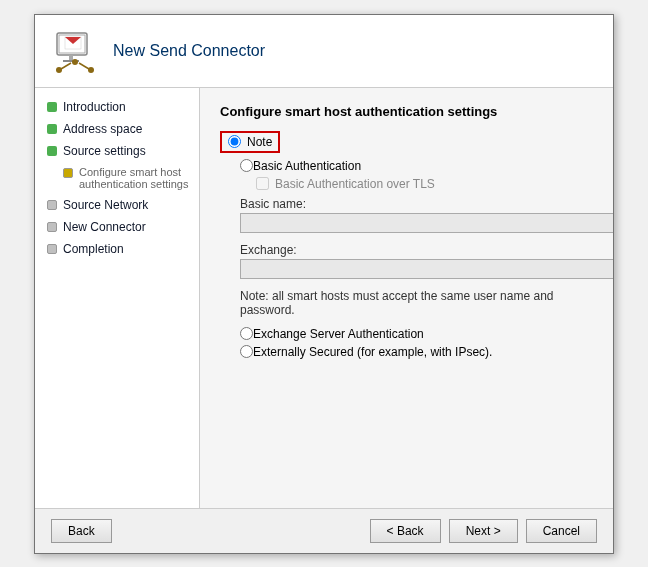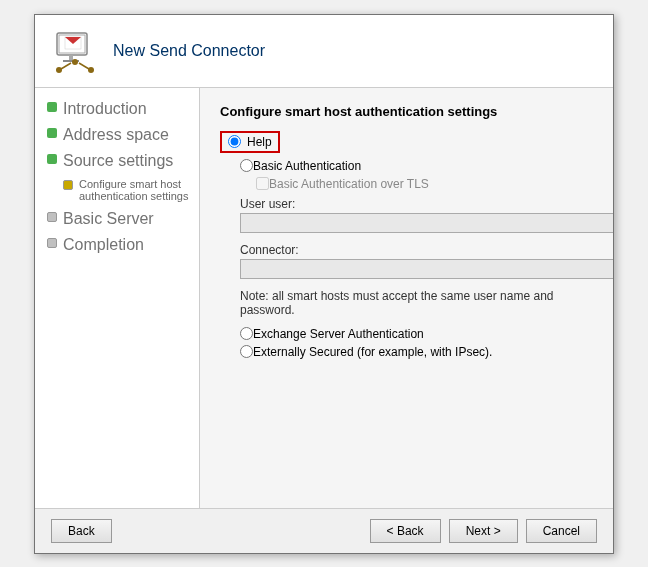--- a/index.html
+++ b/index.html
@@ -58,22 +58,22 @@
       border-right: 1px solid #ccc;
       padding: 8px 0;
       flex-shrink: 0;
     }
     .sidebar-item {
       padding: 4px 8px 4px 12px;
       cursor: pointer;
       display: flex;
       align-items: flex-start;
       gap: 6px;
-      color: #737373;
-      font-size: 16px;
+      color: #0f172a;
+      font-size: 12px;
     }
     .sidebar-item.sub {
       padding-left: 28px;
     }
     .sidebar-indicator {
       width: 10px;
       height: 10px;
       border-radius: 2px;
       flex-shrink: 0;
       margin-top: 2px;
@@ -117,20 +117,21 @@
       margin-bottom: 4px;
       display: flex;
       align-items: center;
       gap: 0;
     }
     .checkbox-option {
       margin-left: 36px;
       margin-bottom: 6px;
       display: flex;
       align-items: center;
+      gap: 6px;
       color: #888;
     }
     .field-group {
       margin-left: 20px;
       margin-bottom: 10px;
     }
     .field-label {
       font-size: 12px;
       color: #333;
       margin-bottom: 2px;
@@ -221,55 +222,59 @@
       <div class="sidebar-item">
         <span class="sidebar-indicator indicator-green"></span>
         <span class="sidebar-label">Source settings</span>
       </div>
       <div class="sidebar-item sub" style="color:#666; font-size:11px;">
         <span class="sidebar-indicator indicator-yellow"></span>
         <span class="sidebar-label">Configure smart host authentication settings</span>
       </div>
       <div class="sidebar-item">
         <span class="sidebar-indicator indicator-gray"></span>
-        <span class="sidebar-label">Basic Server</span>
+        <span class="sidebar-label">Source Network</span>
+      </div>
+      <div class="sidebar-item">
+        <span class="sidebar-indicator indicator-gray"></span>
+        <span class="sidebar-label">New Connector</span>
       </div>
       <div class="sidebar-item">
         <span class="sidebar-indicator indicator-gray"></span>
         <span class="sidebar-label">Completion</span>
       </div>
     </div>
 
     <div class="main-content">
       <div class="section-title">Configure smart host authentication settings</div>
 
       <div class="option-row">
         <span class="none-option-box">
           <input type="radio" name="auth" id="opt-none" checked="" style="">
-          <label for="opt-none">Help</label>
+          <label for="opt-none">Note</label>
         </span>
       </div>
 
       <div class="sub-option">
         <input type="radio" name="auth" id="opt-basic" style="">
         <label for="opt-basic">Basic Authentication</label>
       </div>
 
       <div class="checkbox-option">
         <input type="checkbox" id="opt-tls" disabled="" style="">
         <label for="opt-tls" style="color:#888;">Basic Authentication over TLS</label>
       </div>
 
       <div class="field-group">
-        <div class="field-label">User user:</div>
+        <div class="field-label">Basic name:</div>
         <input type="text" class="field-input" disabled="" style="">
       </div>
 
       <div class="field-group">
-        <div class="field-label">Connector:</div>
+        <div class="field-label">Exchange:</div>
         <input type="password" class="field-input" disabled="" style="">
       </div>
 
       <div class="note-text">Note: all smart hosts must accept the same user name and password.</div>
 
       <div class="sub-option">
         <input type="radio" name="auth" id="opt-exchange" style="">
         <label for="opt-exchange">Exchange Server Authentication</label>
       </div>
 

